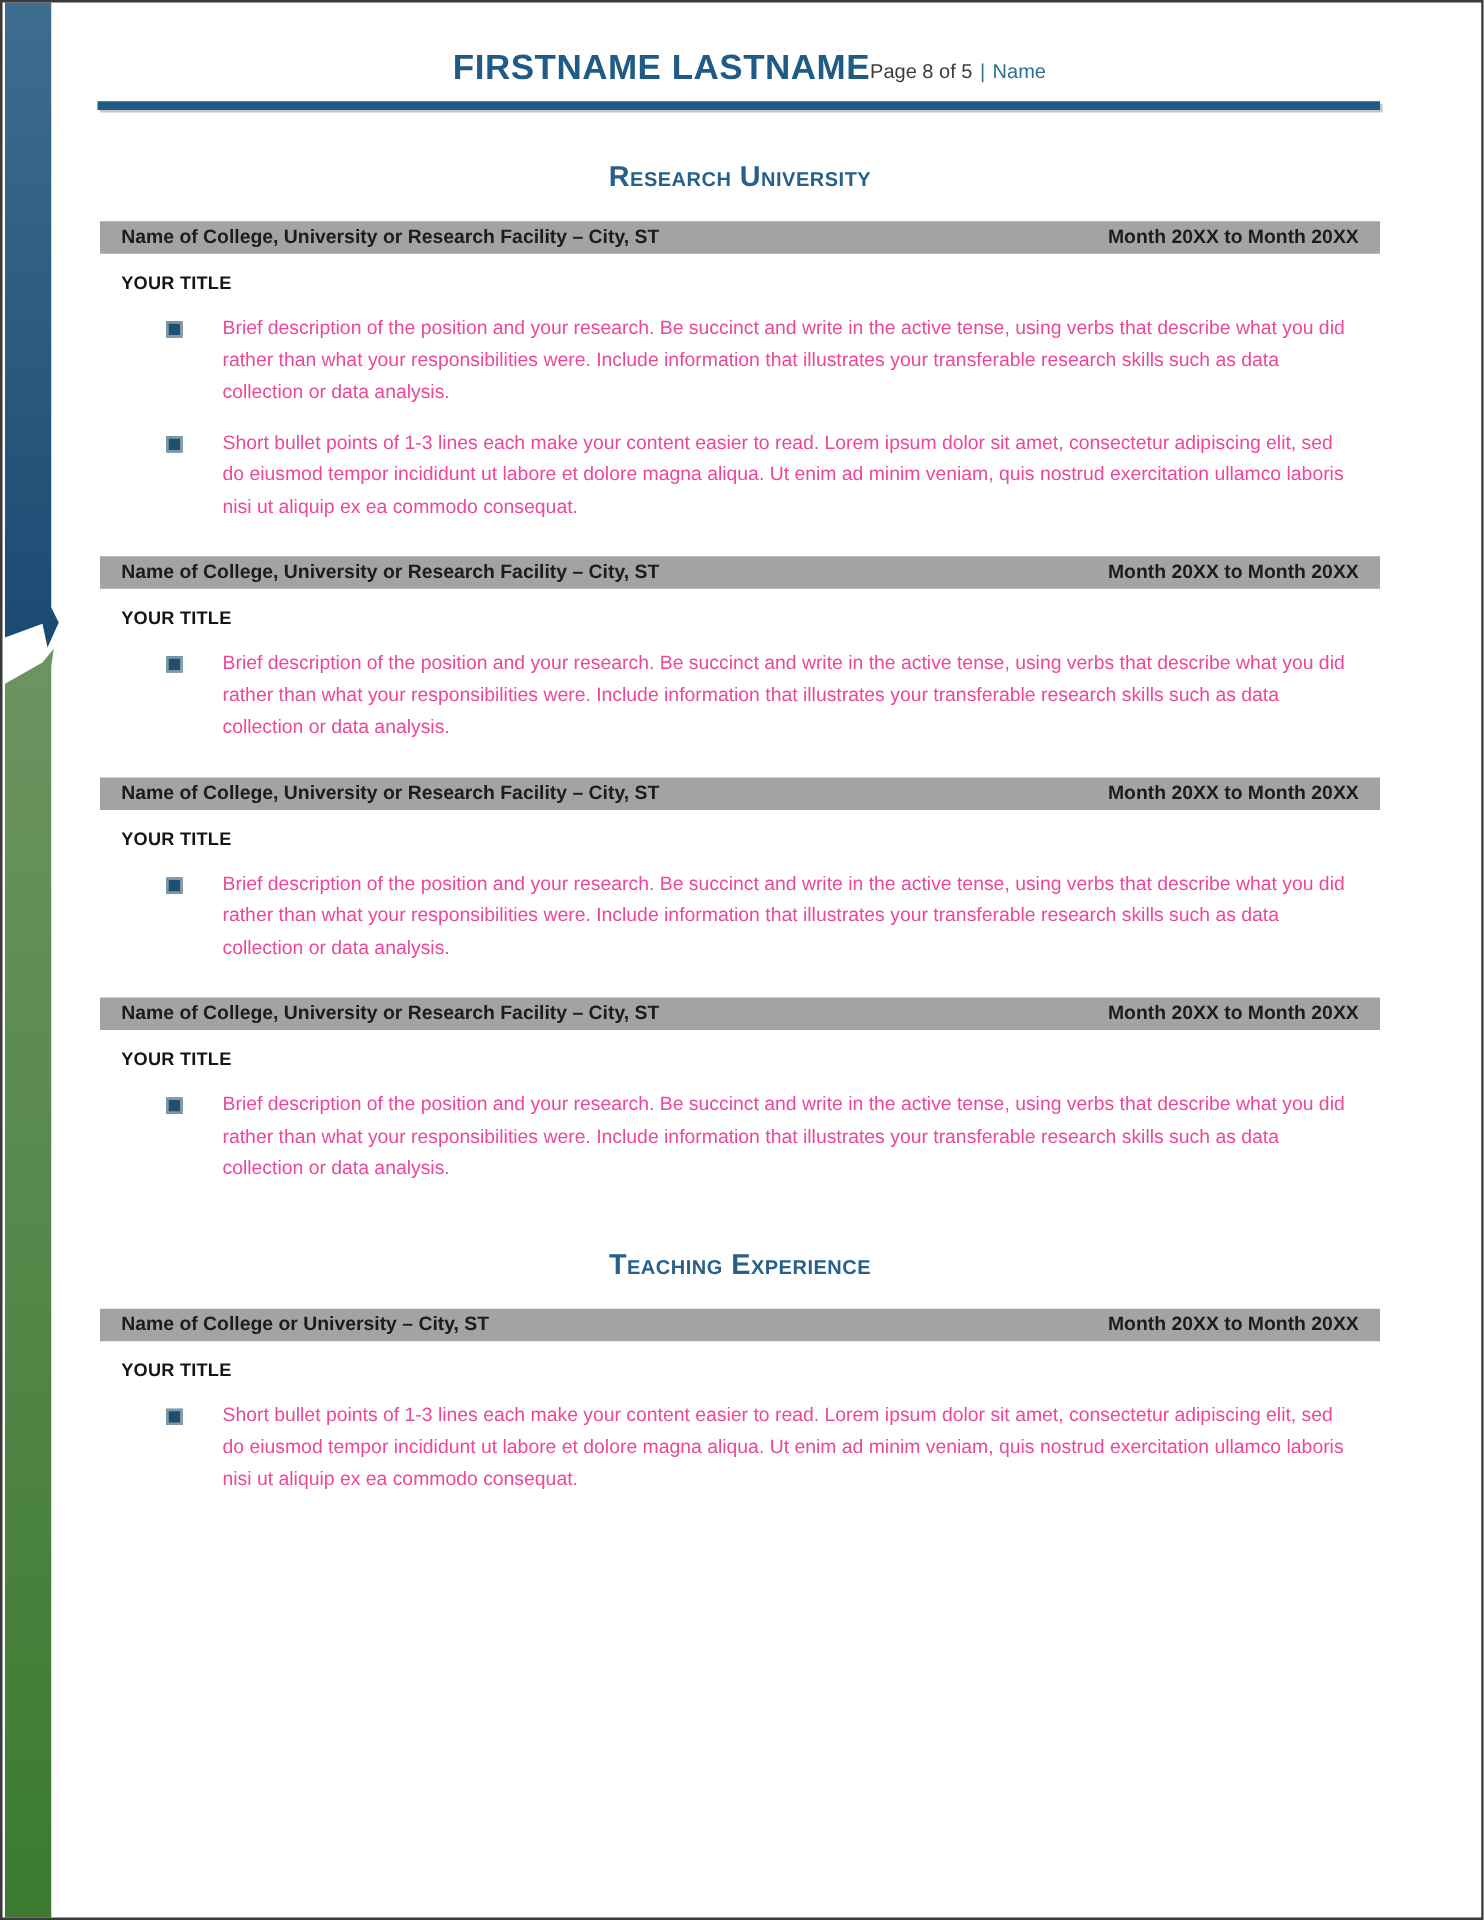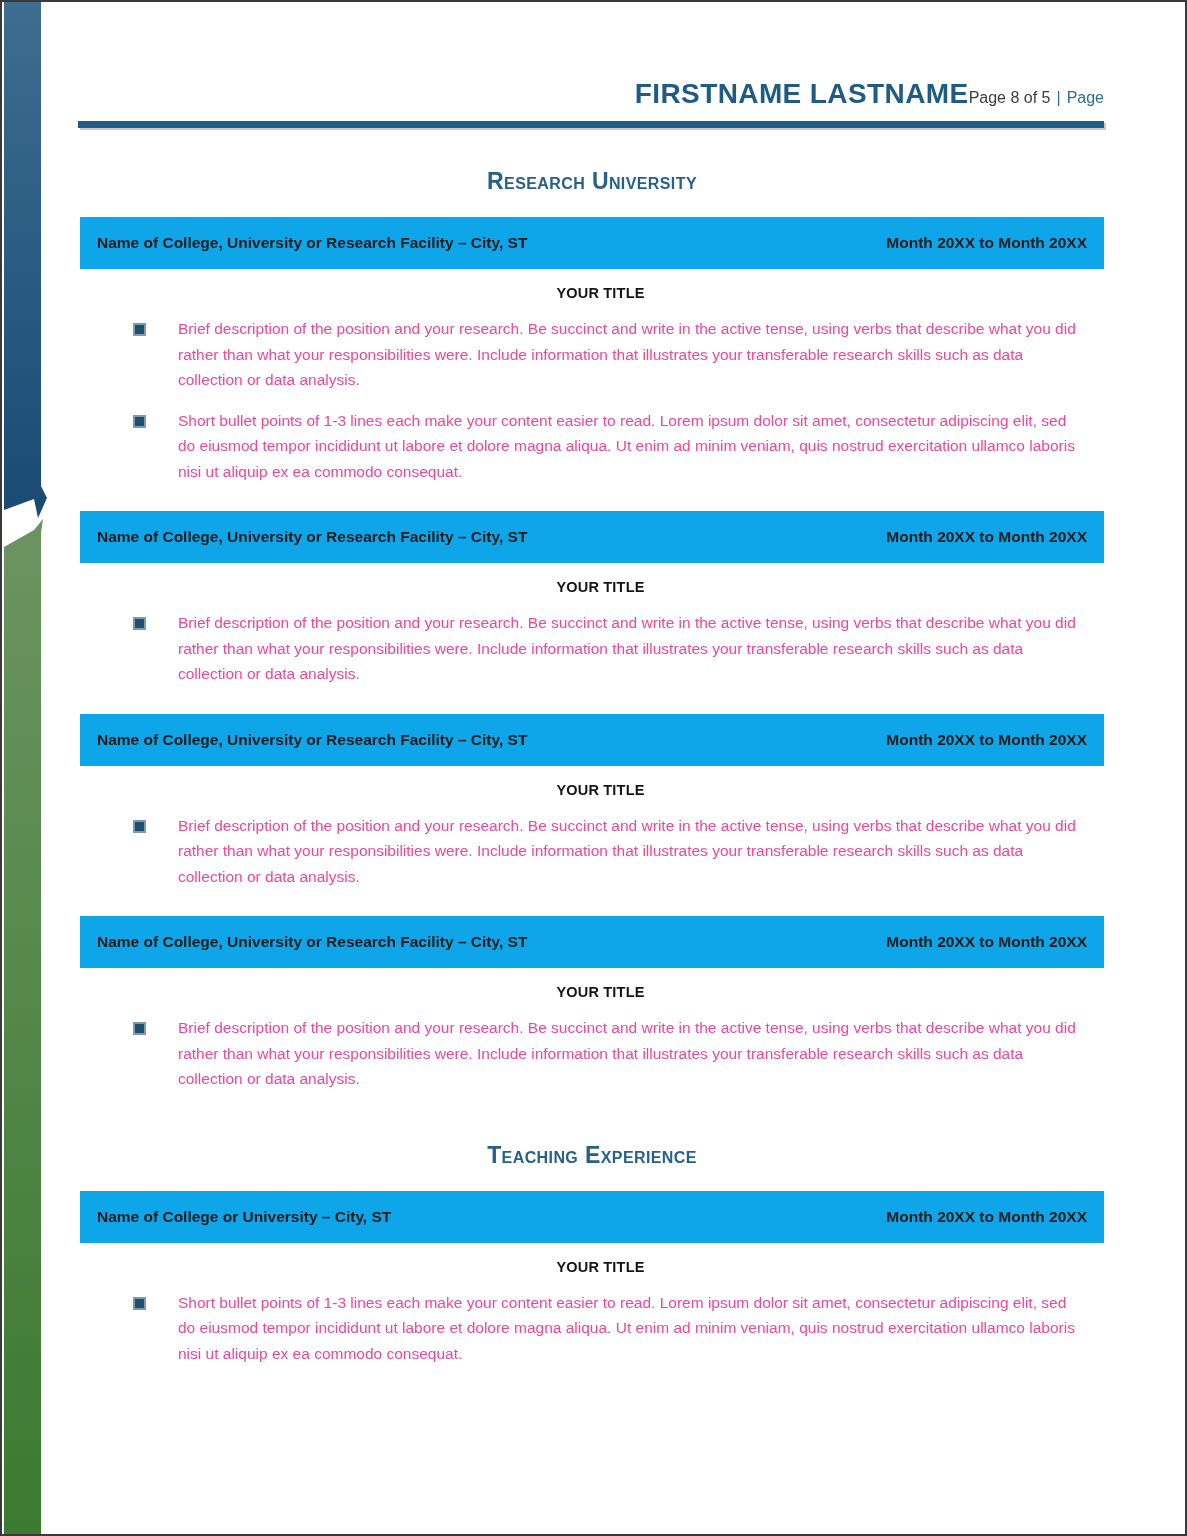--- a/index.html
+++ b/index.html
@@ -17,23 +17,23 @@
     pointer-events: none;
     z-index: 9;
   }
   .sidebar {
     position: absolute; left: 0; top: 0; z-index: 2;
   }
   .content {
     position: relative; z-index: 3;
   }
   .header-row {
-    margin: 78px 83px 0 95px;
+    margin: 38px 83px 0 95px;
     display: flex;
-    justify-content: flex-end;
+    justify-content: center;
     align-items: flex-end;
   }
   .name {
     margin: 0;
     font-size: 28px;
     font-weight: bold;
     letter-spacing: 0.4px;
     color: #1f5b84;
   }
   .page-info {
@@ -56,41 +56,40 @@
     text-align: center;
     font-variant: small-caps;
     font-weight: bold;
     font-size: 23px;
     letter-spacing: 0.4px;
     color: #27618a;
   }
   .entry { margin: 0; }
   .entry-bar {
     margin-top: 27px;
-    height: 52px;
-    background: #0ea5e9;
+    height: 26px;
+    background: #a3a3a3;
     display: flex;
     justify-content: space-between;
     align-items: center;
     padding: 0 17px;
   }
   .section-title + .entry .entry-bar { margin-top: 22px; }
   .entry-org, .entry-dates {
     font-size: 15.5px;
     font-weight: bold;
     color: #1c1c1c;
     white-space: nowrap;
   }
   .job-title {
     margin: 16px 0 0 17px;
     font-size: 14.5px;
     font-weight: bold;
     letter-spacing: 0.2px;
     color: #151515;
-    text-align: center;
   }
   .bullet {
     display: flex;
     margin: 15px 20px 0 53px;
   }
   .bullet-marker {
     flex: 0 0 auto;
     width: 9px; height: 9px;
     margin-top: 7px;
     background: #1f4e6e;
@@ -122,21 +121,21 @@
   </defs>
   <polygon points="4,2 41,2 41,486 47,498 38,518 34,499 4,510" fill="url(#gradBlue)"></polygon>
   <polygon points="4,547 34,530 43,519 41,533 41,1534 4,1534" fill="url(#gradGreen)"></polygon>
 </svg>
 
 <div class="content">
 
   <div class="header-row">
     <h1 class="name">FIRSTNAME LASTNAME</h1>
     <div class="page-info">
-      <span>Page 8 of 5</span><span class="sep">|</span><span class="phone">Page</span>
+      <span>Page 8 of 5</span><span class="sep">|</span><span class="phone">Name</span>
     </div>
   </div>
   <div class="rule"></div>
 
   <main>
 
     <h2 class="section-title">Research University</h2>
 
     <section class="entry">
       <div class="entry-bar">

